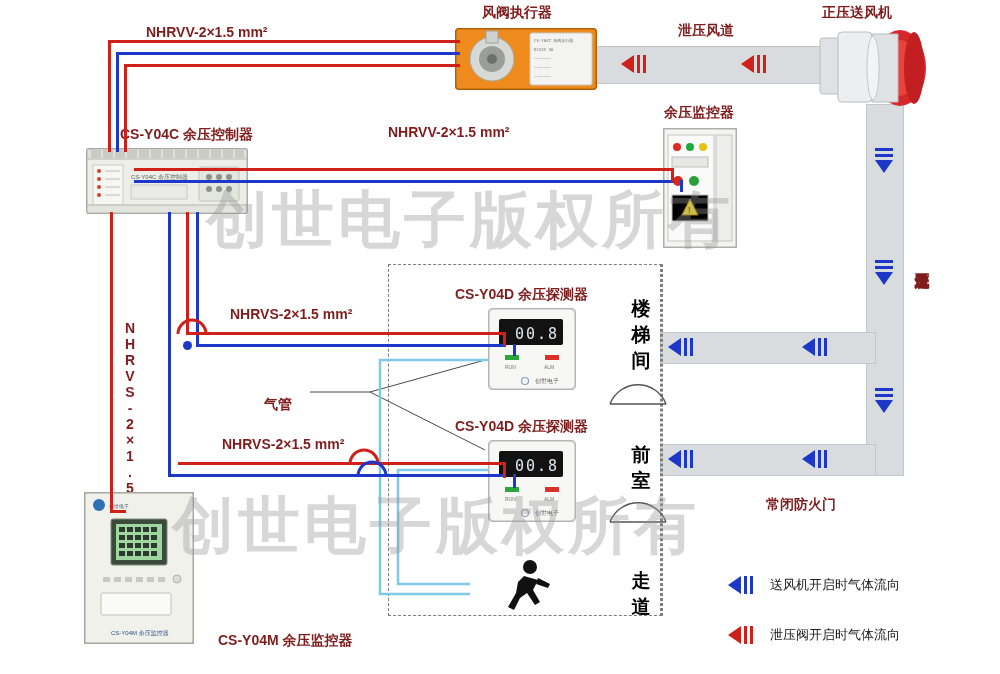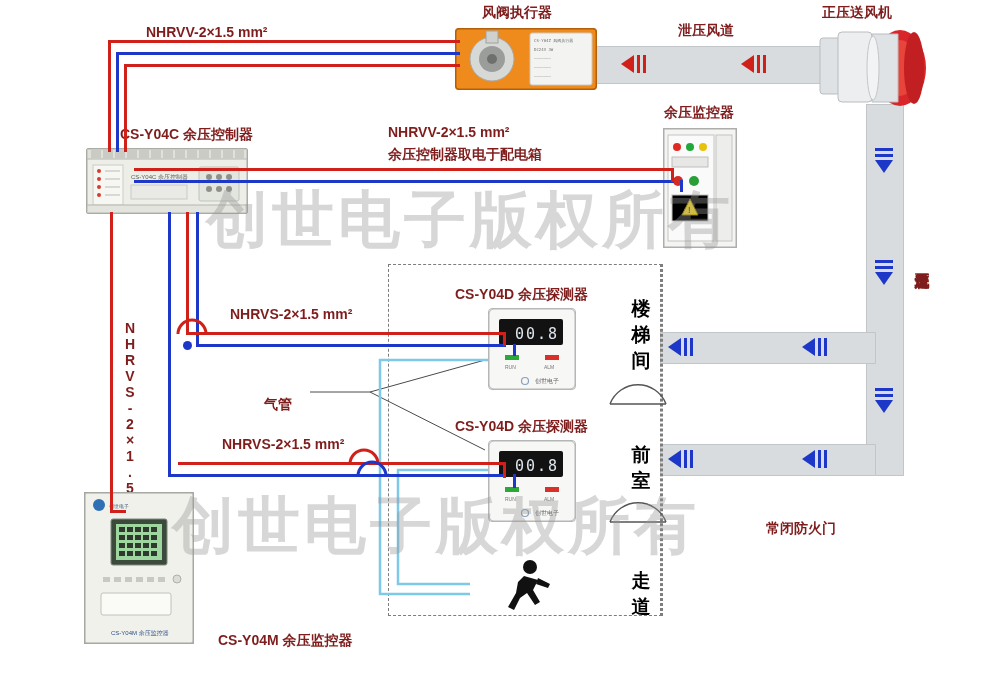--- a/index.html
+++ b/index.html
@@ -175,41 +175,40 @@
         <circle cx="122" cy="40" r="3"></circle>
           <circle cx="132" cy="40" r="3"></circle>
           <circle cx="142" cy="40" r="3"></circle>
       </g>
       <rect x="0" y="56" width="160" height="8" fill="#e2e4dd" stroke="#b5b8b0"></rect>
     </svg>
   </div>
 
   <div class="lbl b" style="left:146px;top:24px;">NHRVV-2×1.5 mm²</div>
   <div class="lbl b" style="left:388px;top:124px;">NHRVV-2×1.5 mm²</div>
-  <div class="lbl b" style="left:388px;top:146px;">余压控制器取电于配电箱</div>
   <div class="lbl b" style="left:230px;top:306px;">NHRVS-2×1.5 mm²</div>
   <div class="lbl b" style="left:222px;top:436px;">NHRVS-2×1.5 mm²</div>
   <div class="lbl b vert" style="left:122px;top:320px;font-size:14px;">NHRVS-2×1.5 mm²</div>
 
   <div class="dbox" style="left:388px;top:264px;width:272px;height:350px;"></div>
   <div class="dbox" style="left:660px;top:264px;width:1px;height:350px;"></div>
 
   <svg style="position:absolute;left:608px;top:372px;" width="60" height="34" viewBox="0 0 60 34">
     <path d="M2 32 A30 30 0 0 1 58 32" fill="none" stroke="#555" stroke-width="1.4"></path>
     <line x1="2" y1="32" x2="58" y2="32" stroke="#555" stroke-width="1.4"></line>
   </svg>
   <svg style="position:absolute;left:608px;top:490px;" width="60" height="34" viewBox="0 0 60 34">
     <path d="M2 32 A30 30 0 0 1 58 32" fill="none" stroke="#555" stroke-width="1.4"></path>
     <line x1="2" y1="32" x2="58" y2="32" stroke="#555" stroke-width="1.4"></line>
   </svg>
 
   <div class="big" style="position:absolute;left:628px;top:296px;width:26px;line-height:26px;text-align:center;">楼梯间</div>
   <div class="big" style="position:absolute;left:628px;top:442px;width:26px;line-height:26px;text-align:center;">前室</div>
   <div class="big" style="position:absolute;left:628px;top:568px;width:26px;line-height:26px;text-align:center;">走道</div>
-  <div class="lbl b" style="left:766px;top:520px;">常闭防火门</div>
+  <div class="lbl b" style="left:766px;top:496px;">常闭防火门</div>
 
   <svg style="position:absolute;left:500px;top:558px;" width="56" height="56" viewBox="0 0 56 56">
     <circle cx="30" cy="9" r="7" fill="#111"></circle>
     <path d="M24 18 L38 22 L33 32 L40 44 L35 47 L27 35 L20 40 L14 52 L8 49 L16 35 L18 24 Z" fill="#111"></path>
     <path d="M38 20 L50 26 L48 30 L36 26 Z" fill="#111"></path>
   </svg>
 
   <div class="lbl b" style="left:455px;top:286px;">CS-Y04D 余压探测器</div>
   <div class="det" style="left:488px;top:308px;width:86px;height:80px;">
     <svg width="86" height="80" viewBox="0 0 86 80">
@@ -333,14 +332,28 @@
   </svg>
   <svg style="position:absolute;left:356px;top:458px;" width="34" height="20" viewBox="0 0 34 20">
     <path d="M2 18 A14 14 0 0 1 30 18" fill="none" stroke="#1d37c8" stroke-width="3"></path>
   </svg>
 
   <div style="position:absolute;left:183px;top:341px;width:9px;height:9px;border-radius:50%;background:#1d37c8;"></div>
 
   <div class="wm" style="left:206px;top:178px;">创世电子版权所有</div>
   <div class="wm" style="left:172px;top:484px;">创世电子版权所有</div>
 
+  <div style="position:absolute;left:728px;top:572px;width:250px;">
+    <div style="position:relative;height:26px;">
+      <div class="arr arrL" style="left:0;top:4px;"></div>
+      <div class="bar" style="left:16px;top:4px;"></div>
+      <div class="bar" style="left:22px;top:4px;"></div>
+      <span class="legendtxt" style="position:absolute;left:42px;top:4px;">送风机开启时气体流向</span>
+    </div>
+    <div style="position:relative;height:26px;margin-top:24px;">
+      <div class="arr arrLr" style="left:0;top:4px;"></div>
+      <div class="barR" style="left:16px;top:4px;"></div>
+      <div class="barR" style="left:22px;top:4px;"></div>
+      <span class="legendtxt" style="position:absolute;left:42px;top:4px;">泄压阀开启时气体流向</span>
+    </div>
+  </div>
 
 </div>
 
 </body></html>

